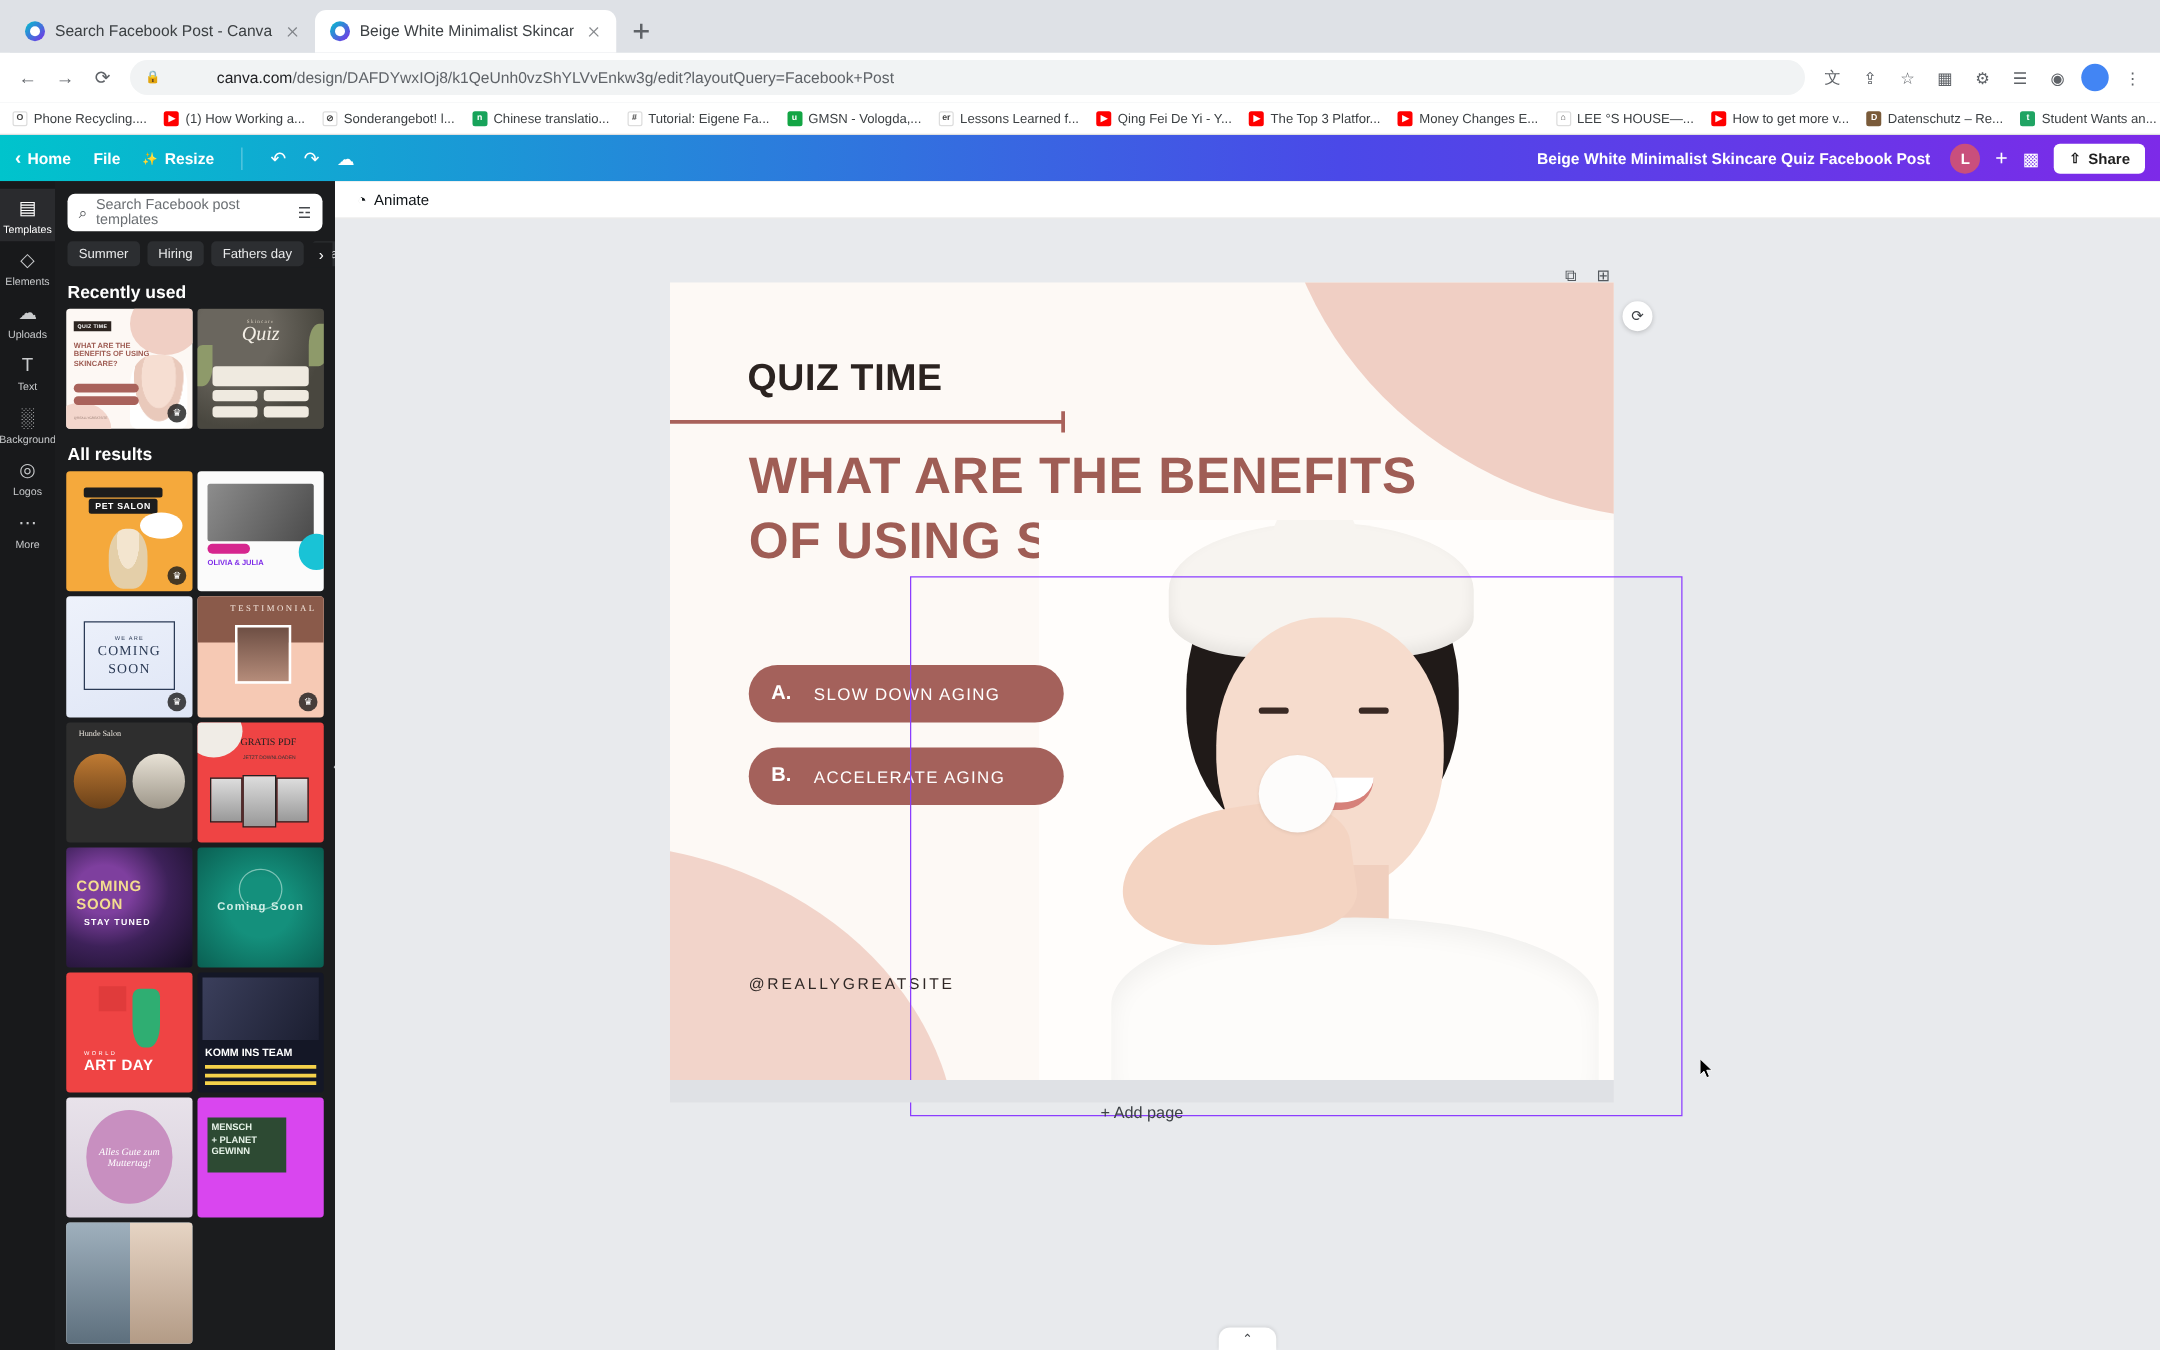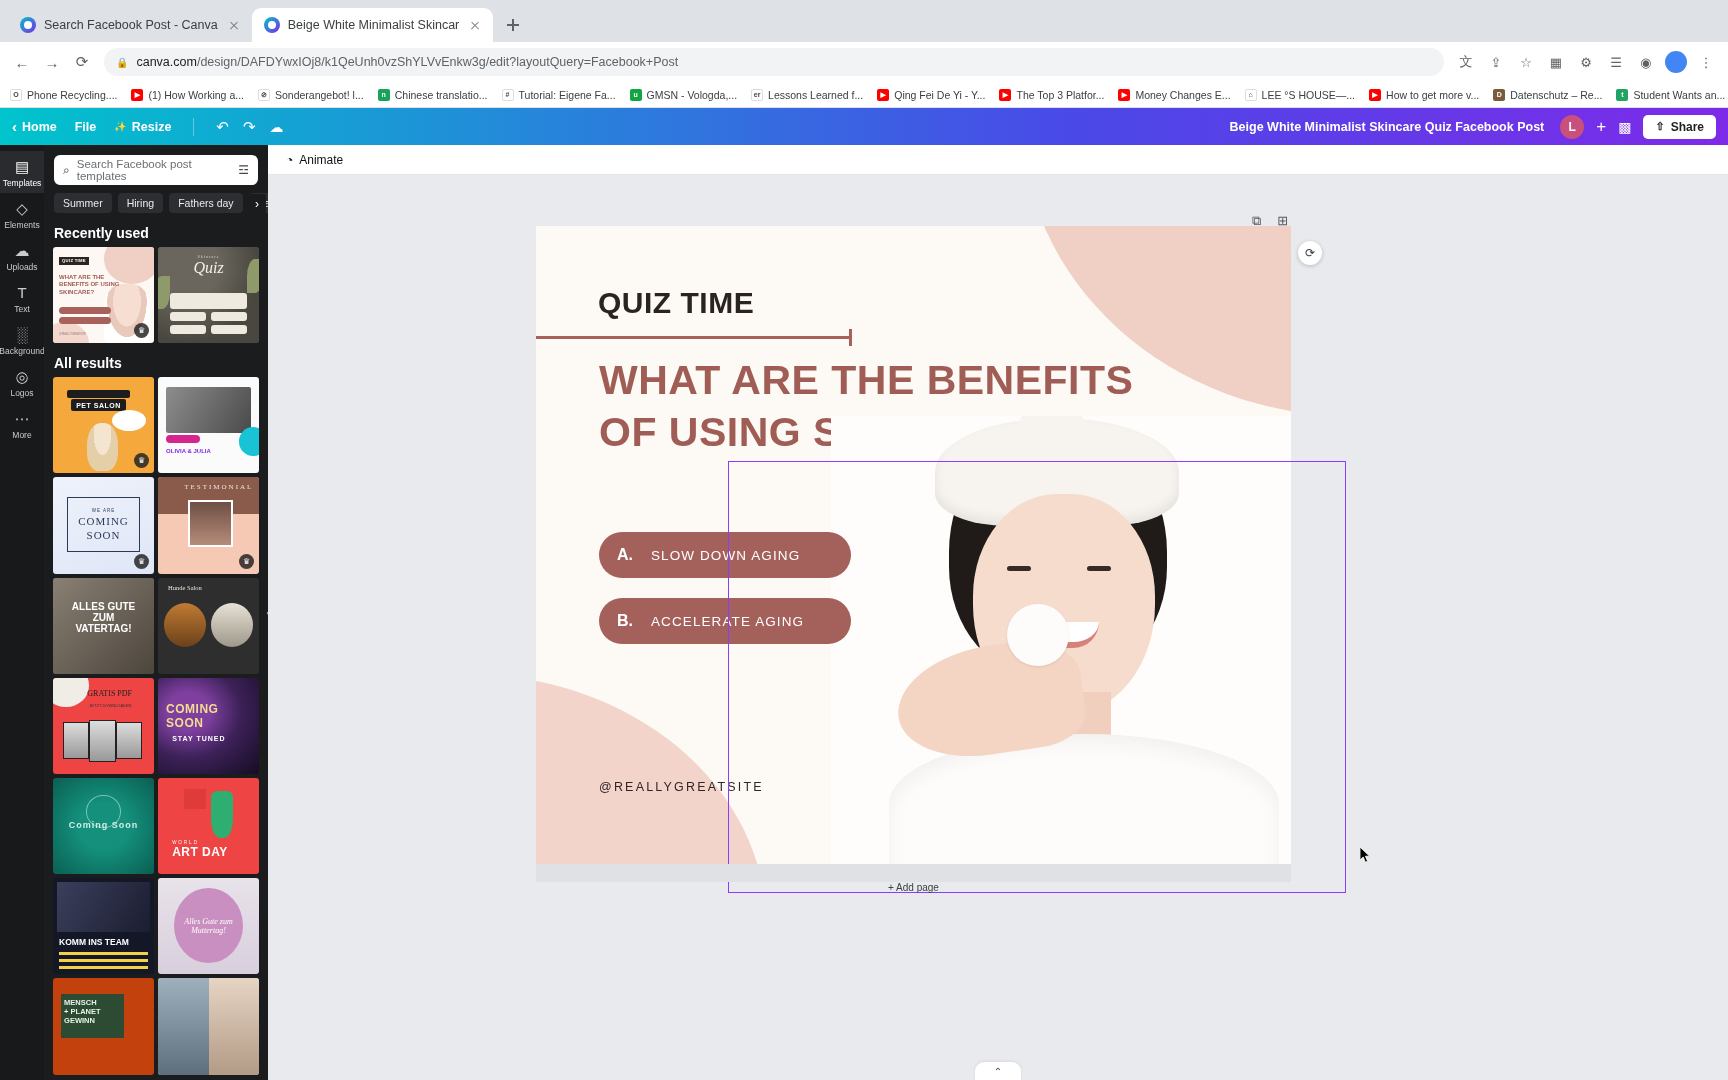--- a/index.html
+++ b/index.html
@@ -65,21 +65,21 @@
     justify-content: center; border-radius: 50%; color: #5f6368;
     font-size: 15px; flex: 0 0 28px;
   }
   .omnibox {
     flex: 1; height: 28px; background: #f1f3f4; border-radius: 14px;
     display: flex; align-items: center; gap: 8px;
     padding: 0 12px; margin: 0 6px; font-size: 12.5px; color: #202124;
     position: relative;
   }
   .omnibox .lock { font-size: 10px; color: #5f6368; }
-  .omnibox .urltext { color: #5f6368; }
+  .omnibox .urltext { color: #5f6368; margin-left: 37px; }
   .omnibox .urltext b { color: #202124; font-weight: 400; }
   .navicons { display: flex; align-items: center; gap: 2px; }
   .navicons .navbtn { font-size: 13px; }
   .profile-dot {
     width: 22px; height: 22px; border-radius: 50%;
     background: #4285f4; color:#fff; font-size: 11px;
     display: flex; align-items: center; justify-content: center;
   }
 
   .bookmarks {
@@ -306,21 +306,21 @@
   .t-mut .sc { position:absolute; left:22%; top:40%; width:56%; text-align:center;
     color:#fff; font-family:"Liberation Serif",serif; font-style:italic; font-size:8px;}
 
   .t-komm { background:#141726; position:relative;}
   .t-komm .ph { position:absolute; inset:4% 4% 44% 4%;
     background:linear-gradient(120deg,#3b3f5c,#1b1e30);}
   .t-komm .ttl { position:absolute; left:6%; bottom:28%; color:#fff;
     font-size:8.5px; font-weight:800;}
   .t-komm .row { position:absolute; left:6%; right:6%; height:3px; background:#f5d14a;}
 
-  .t-mensch { background:#c2410c; position:relative;padding-left:39px;}
+  .t-mensch { background:#d946ef; position:relative;padding-left:39px;}
   .t-mensch .box { position:absolute; left:8%; top:16%; width:62%; height:46%;
     background:#2d4a33;}
   .t-mensch .tx { position:absolute; left:11%; top:20%; color:#e6f3e8;
     font-size:7.5px; font-weight:800; line-height:1.22;}
 
   .t-sun { background:#cfd7dd; position:relative;}
   .t-sun .a { position:absolute; left:0; top:0; width:50%; height:100%;
     background:linear-gradient(#9fb0bd,#5d6f7d);}
   .t-sun .b { position:absolute; right:0; top:0; width:50%; height:100%;
     background:linear-gradient(#e6d4c4,#b39b86);}
@@ -450,21 +450,21 @@
   .cursor {
     position: absolute; left: 1092px; top: 672px; width: 11px; height: 16px;
     pointer-events: none;
   }
   .page-shadow {
     position:absolute; left: 268px; top: 689px; width: 755px; height: 18px;
     background: #dfe1e5;
   }
   .add-page {
     position: absolute; left: 268px; top: 707px; width: 755px;
-    text-align: center; font-size: 10px; color: #3d4145;
+    text-align: center; font-size: 13px; color: #3d4145;
   }
   .collapse-arrow {
     position: absolute; left: 50%; transform: translateX(-50%);
     bottom: 0; width: 46px; height: 18px; background: #fff;
     border-radius: 9px 9px 0 0; display:flex; align-items:center;
     justify-content:center; color:#3d4145; font-size:10px;
     box-shadow: 0 -1px 3px rgba(0,0,0,.08);
   }
 </style>
 </head>
@@ -702,23 +702,20 @@
                 <span class="s2">SOON</span>
               </div>
               <span class="crown">♛</span>
             </div>
             <div class="thumb t-test">
               <div class="top"></div>
               <div class="ttl">TESTIMONIAL</div>
               <div class="ph"></div>
               <span class="crown">♛</span>
             </div>
-            <div class="thumb t-vater">
-              <div class="tx">ALLES GUTE<br>ZUM<br>VATERTAG!</div>
-            </div>
             <div class="thumb t-dog">
               <div class="ttl">Hunde Salon</div>
               <div class="d1"></div>
               <div class="d2"></div>
             </div>
             <div class="thumb t-pdf">
               <div class="blob"></div>
               <div class="ttl">GRATIS PDF</div>
               <div class="sub">JETZT DOWNLOADEN</div>
               <div class="c" style="left:10%"></div>

